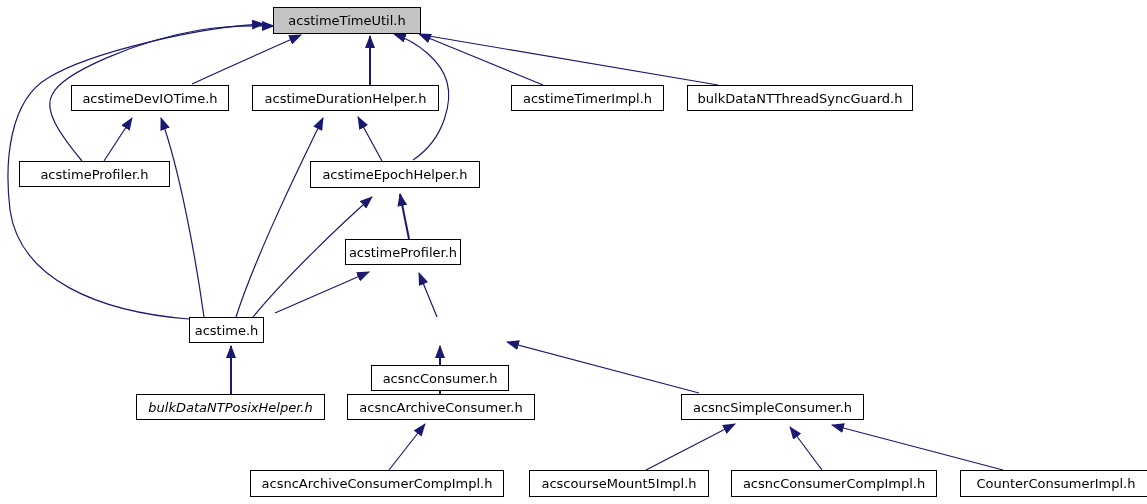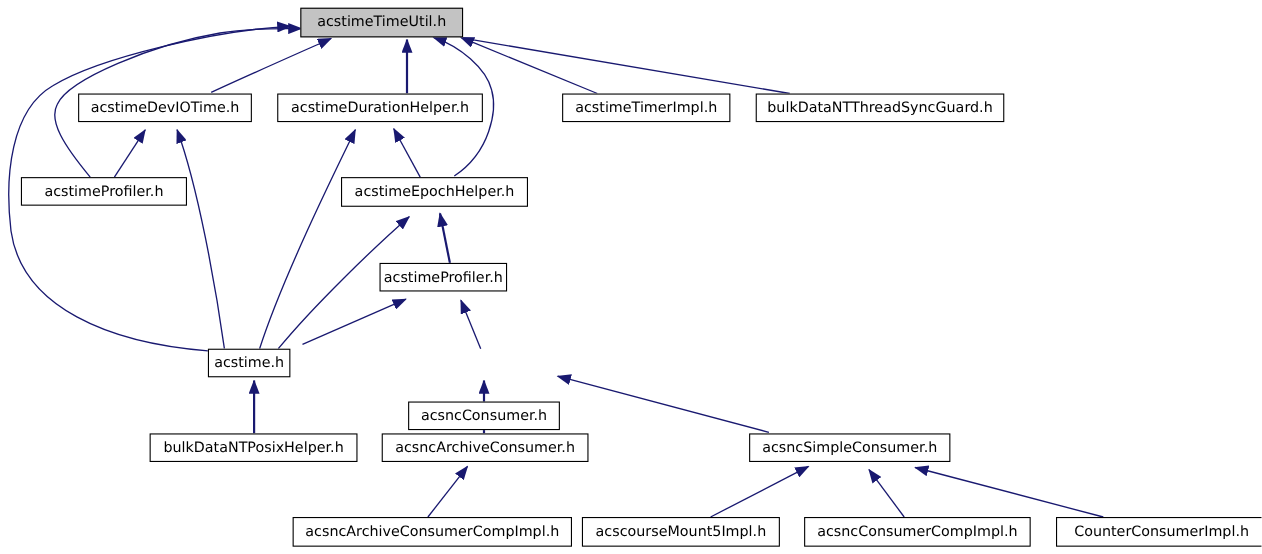--- a/index.html
+++ b/index.html
@@ -97,30 +97,30 @@
       </div>
       <div class="node" style="left: 345px; top: 239px; width: 116px; height: 26px;">
         <span>acstimeProfiler.h</span>
       </div>
       <div class="node" style="left: 189px; top: 317px; width: 75px; height: 26px;">
         <span>acstime.h</span>
       </div>
       <div class="node" style="left: 371px; top: 317px; width: 138px; height: 26px; margin-top: 48px;">
         <span>acsncConsumer.h</span>
       </div>
-      <div class="node" style="left: 136px; top: 394px; width: 189px; height: 26px;">
+      <div class="node" style="left: 136px; top: 394px; width: 189px; height: 26px; font-style: italic;">
         <span>bulkDataNTPosixHelper.h</span>
       </div>
       <div class="node" style="left: 347px; top: 394px; width: 188px; height: 26px;">
         <span>acsncArchiveConsumer.h</span>
       </div>
       <div class="node" style="left: 681px; top: 394px; width: 183px; height: 26px;">
         <span>acsncSimpleConsumer.h</span>
       </div>
-      <div class="node" style="left: 250px; top: 470px; width: 254px; height: 27px; margin-left: 16px;">
+      <div class="node" style="left: 250px; top: 470px; width: 254px; height: 27px;">
         <span>acsncArchiveConsumerCompImpl.h</span>
       </div>
       <div class="node" style="left: 529px; top: 470px; width: 180px; height: 27px;">
         <span>acscourseMount5Impl.h</span>
       </div>
       <div class="node" style="left: 731px; top: 470px; width: 206px; height: 27px;">
         <span>acsncConsumerCompImpl.h</span>
       </div>
       <div class="node" style="left: 960px; top: 470px; width: 192px; height: 27px;">
         <span>CounterConsumerImpl.h</span>

